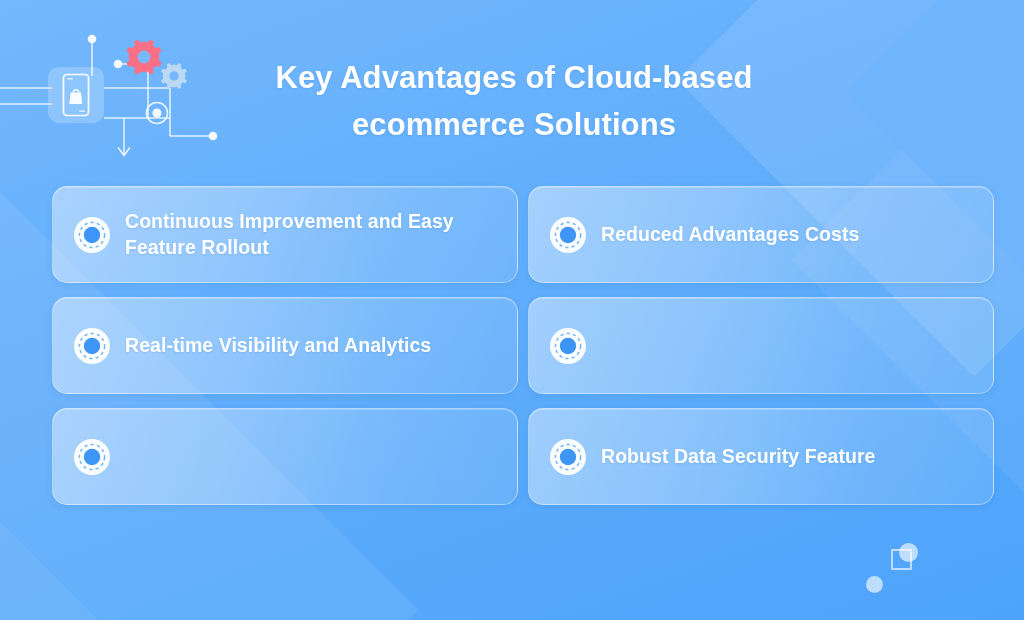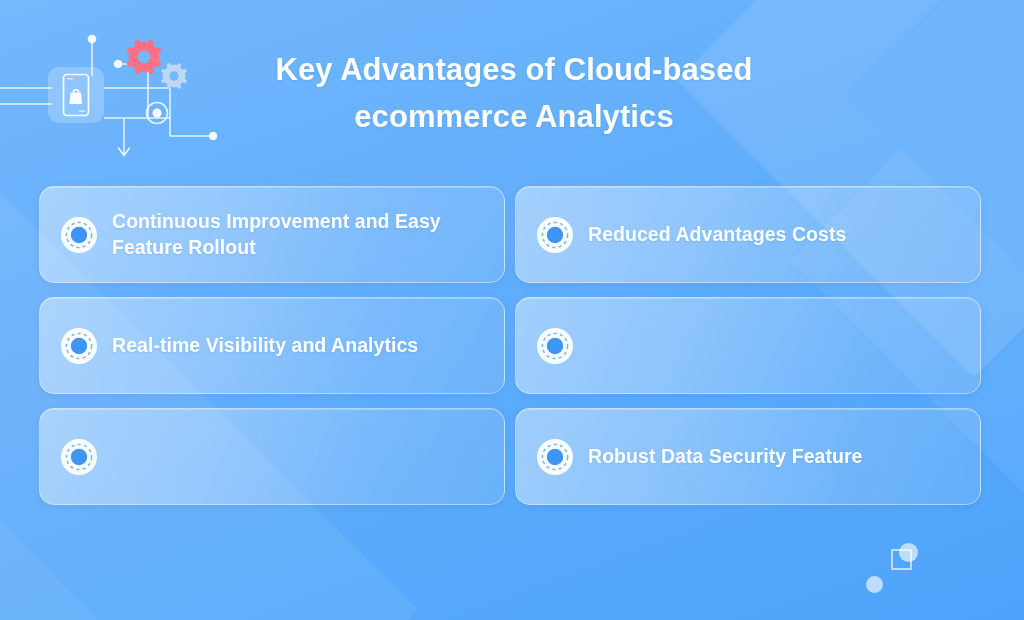--- a/index.html
+++ b/index.html
@@ -79,38 +79,38 @@
     top: 18px;
     width: 250px;
     height: 150px;
   }
   .hero-graphic svg { display: block; }
 
   
   .title-wrap {
     position: absolute;
     left: 210px;
-    top: 46px;
+    top: 54px;
     width: 608px;
     text-align: center;
   }
   .title {
     color: #ffffff;
     font-size: 31px;
     font-weight: bold;
     line-height: 1.52;
     letter-spacing: 0.1px;
     text-shadow: 0 1px 2px rgba(40,110,190,0.18);
   }
   .title .line { display: block; }
 
   
   .cards {
     position: absolute;
-    left: 39px;
+    left: 52px;
     top: 186px;
     width: 940px;
     display: grid;
     grid-template-columns: 466px 466px;
     grid-column-gap: 10px;
     grid-row-gap: 14px;
   }
 
   .card {
     position: relative;
@@ -244,21 +244,21 @@
                  L-15.5,0 L-14.6,-3.6 L-17.6,-6.2 L-15.4,-9.8 L-11.6,-8.9 L-8.9,-11.6
                  L-9.8,-15.4 L-6.2,-17.6 L-3.6,-14.6 Z" fill="#bcd8f3"></path>
         <circle cx="0" cy="0" r="6.4" fill="#74b8fd"></circle>
       </g>
     </svg>
   </div>
 
   <div class="title-wrap">
     <h1 class="title">
       <span class="line">Key Advantages of Cloud-based</span>
-      <span class="line">ecommerce Analytics</span>
+      <span class="line">ecommerce Solutions</span>
     </h1>
   </div>
 
   <div class="cards">
 
     <div class="card">
       <span class="card-icon">
         <svg width="38" height="38" viewBox="0 0 38 38">
           <circle cx="19" cy="19" r="18" fill="#ffffff" fill-opacity="0.95"></circle>
           <circle cx="19" cy="19" r="12.6" fill="none" stroke="#4a9ef6" stroke-opacity="0.75" stroke-width="1.5" stroke-dasharray="3.2 3.2"></circle>

